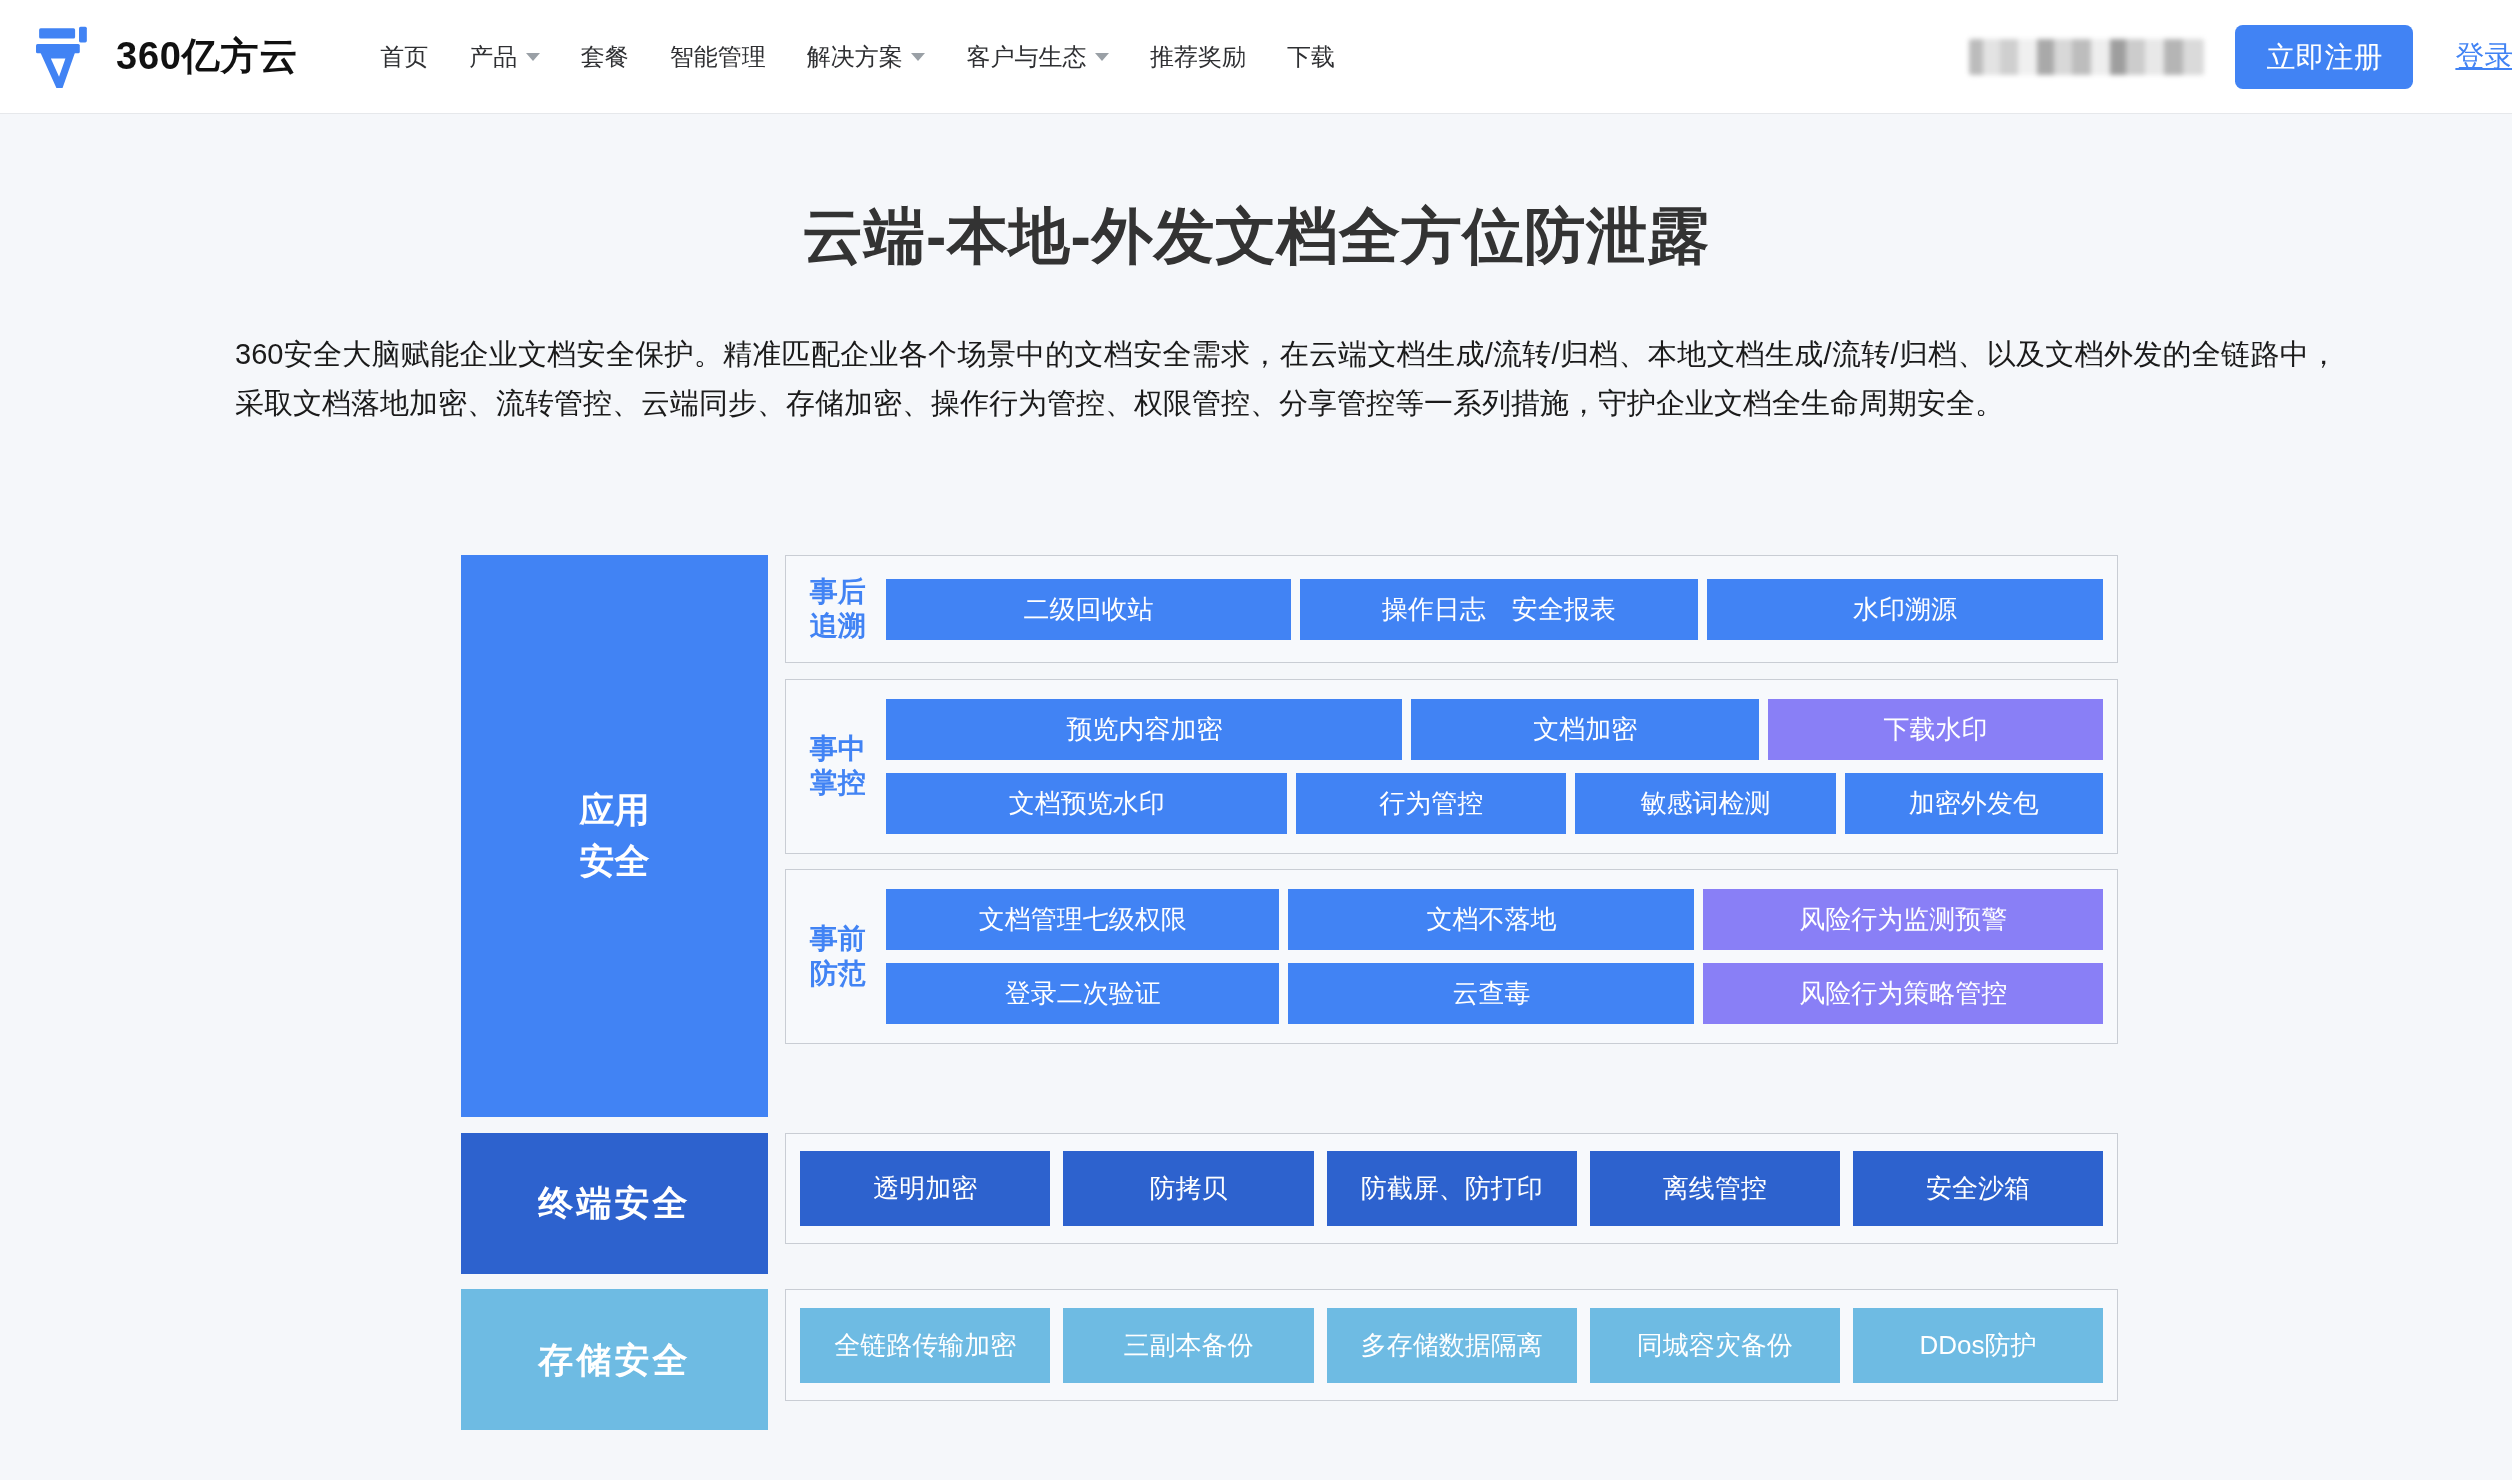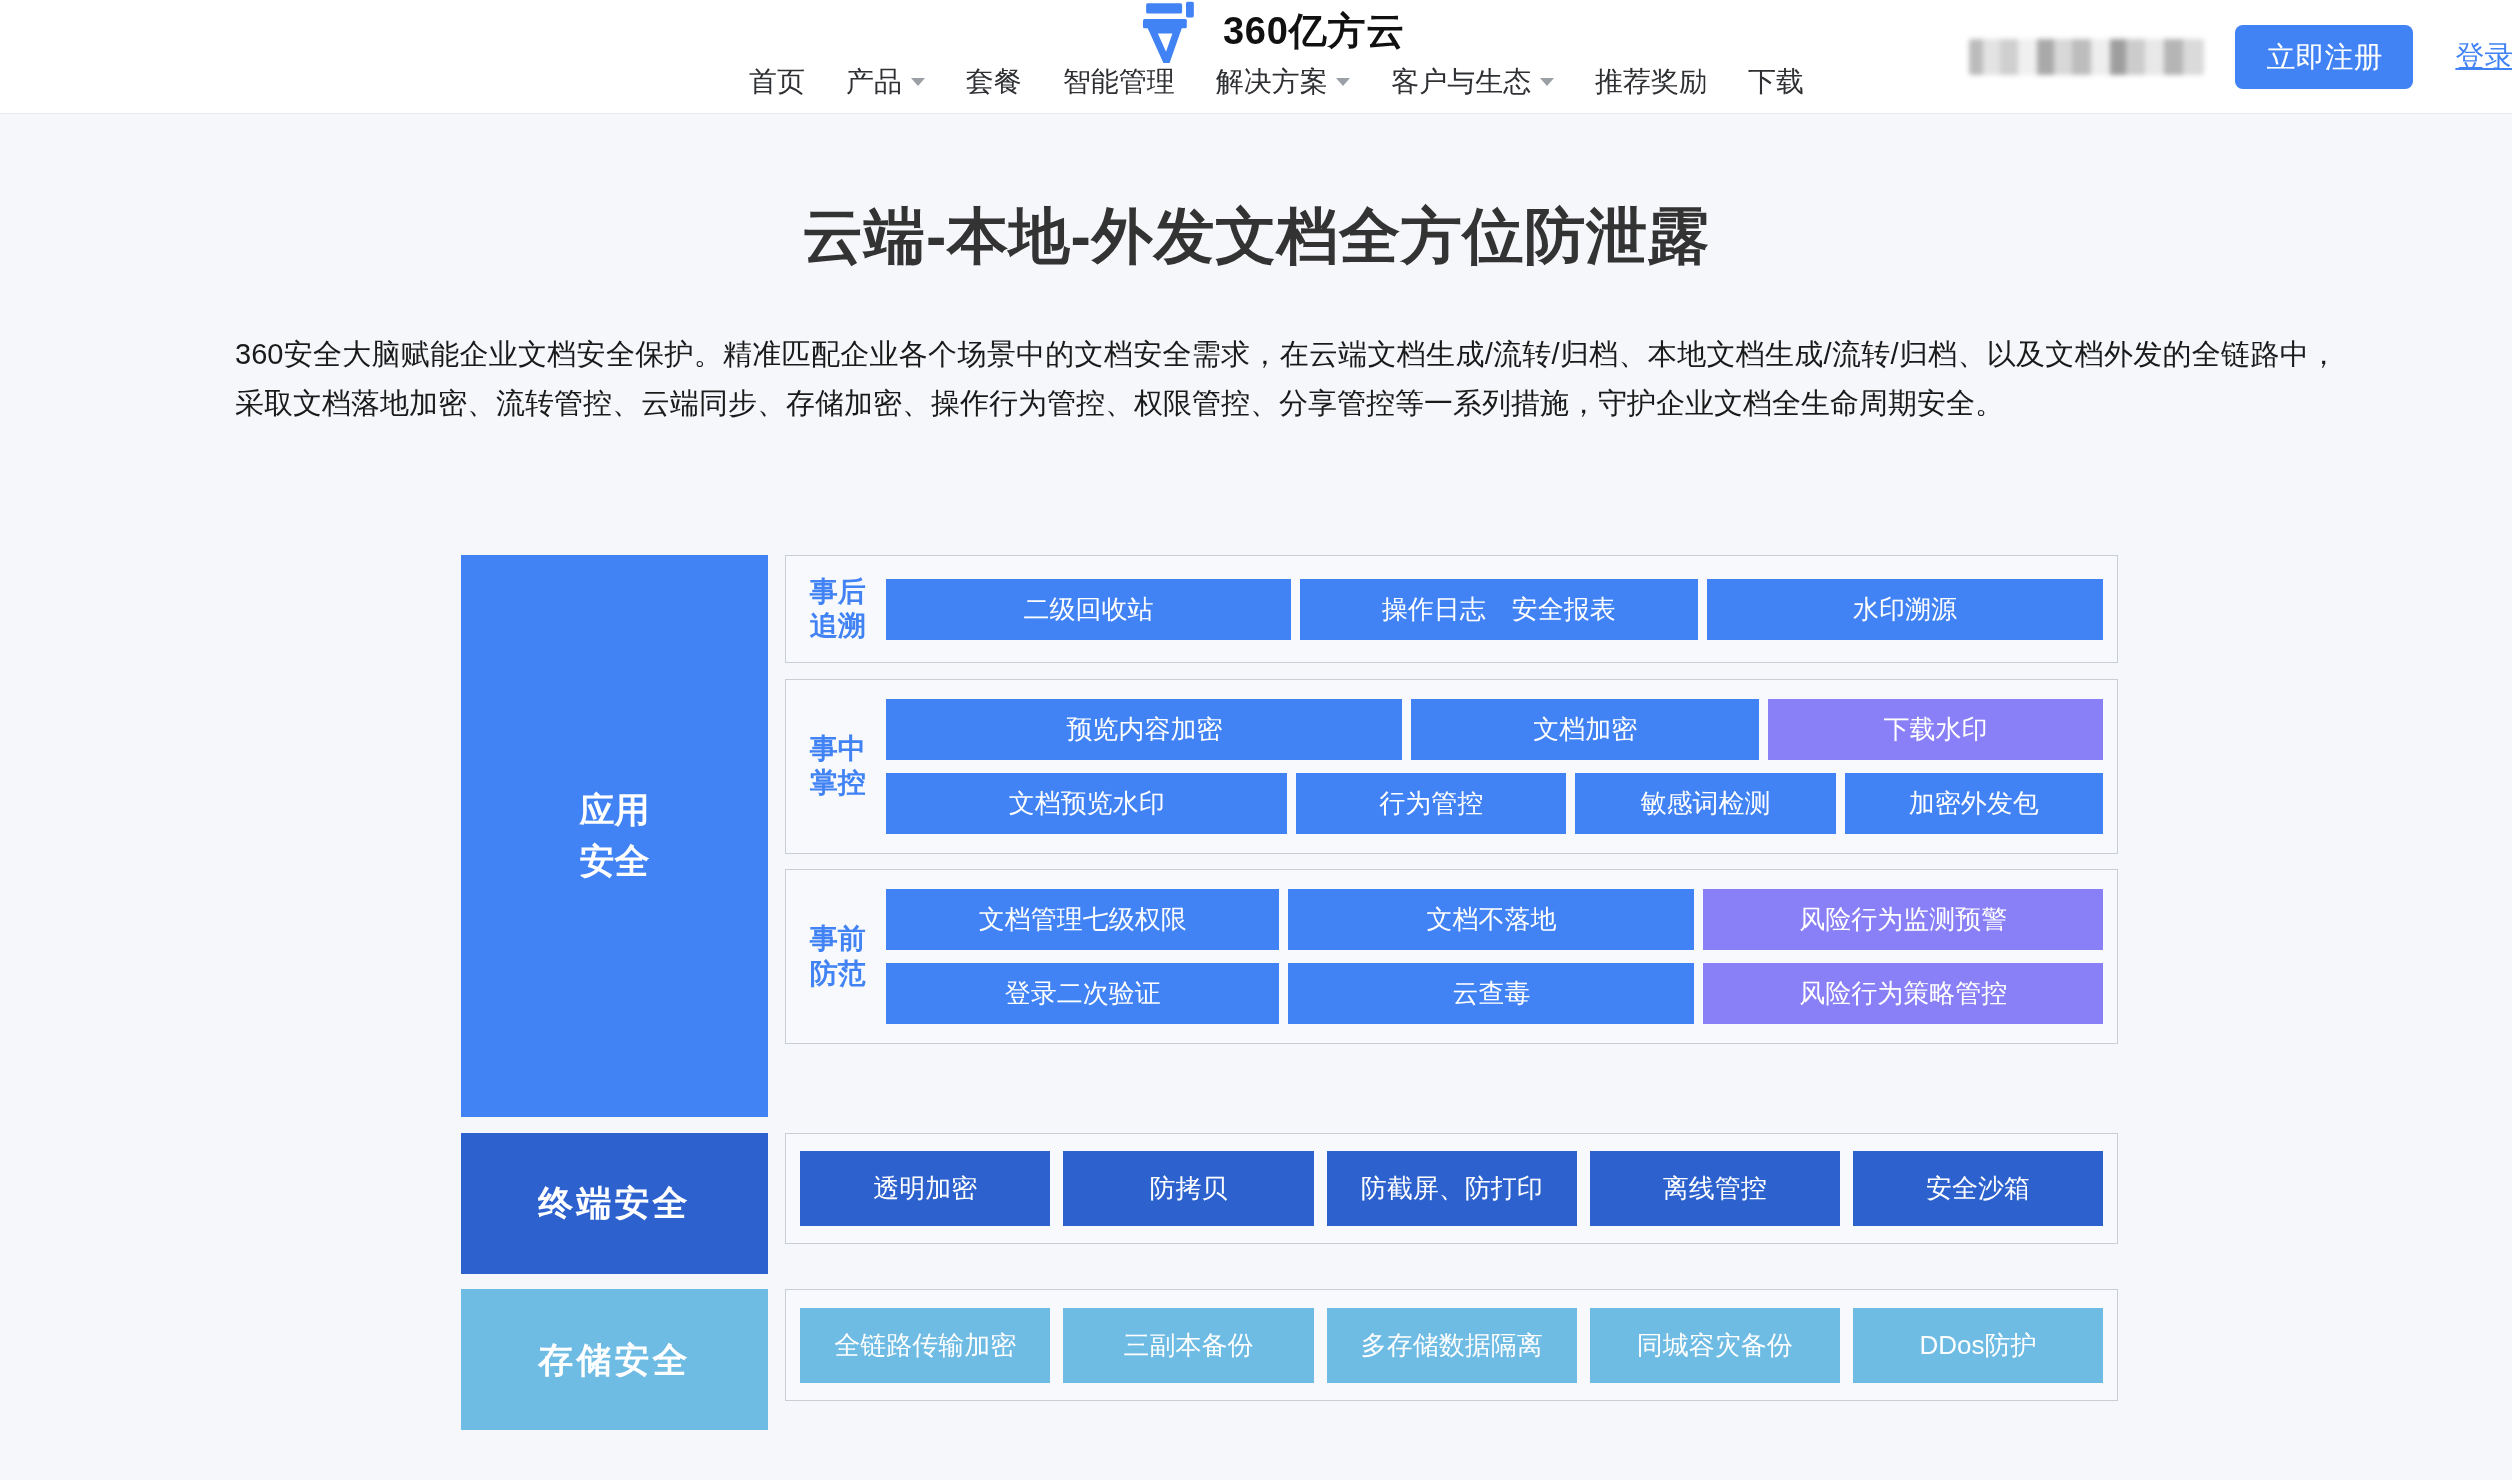--- a/index.html
+++ b/index.html
@@ -12,34 +12,33 @@
   }
 
   
   .navbar {
     position: absolute; top: 0; left: 0;
     width: 2512px; height: 114px;
     background: #ffffff;
     display: flex; align-items: center;
     border-bottom: 0.8px solid #e6e8eb;
     z-index: 10;
-    flex-direction: column;
   }
   .brand { display: flex; align-items: center; margin-left: 36px; }
   .brand-mark { width: 61px; height: 63px; position: relative; flex: none; }
   .brand-name {
     margin-left: 19px;
     font-size: 38px; font-weight: 700; color: #111; letter-spacing: 0.8px;
     white-space: nowrap;
   }
 
   .nav-links { display: flex; align-items: center; margin-left: 82px; }
   .nav-item {
     display: flex; align-items: center;
-    font-size: 28px; color: #2f3033;
+    font-size: 24px; color: #2f3033;
     margin-right: 41px; white-space: nowrap; cursor: pointer;
   }
   .nav-item .caret {
     display: inline-block; margin-left: 8.6px;
     width: 0; height: 0;
     border-left: 7px solid transparent;
     border-right: 7px solid transparent;
     border-top: 8.6px solid #9aa0a6;
   }
 

